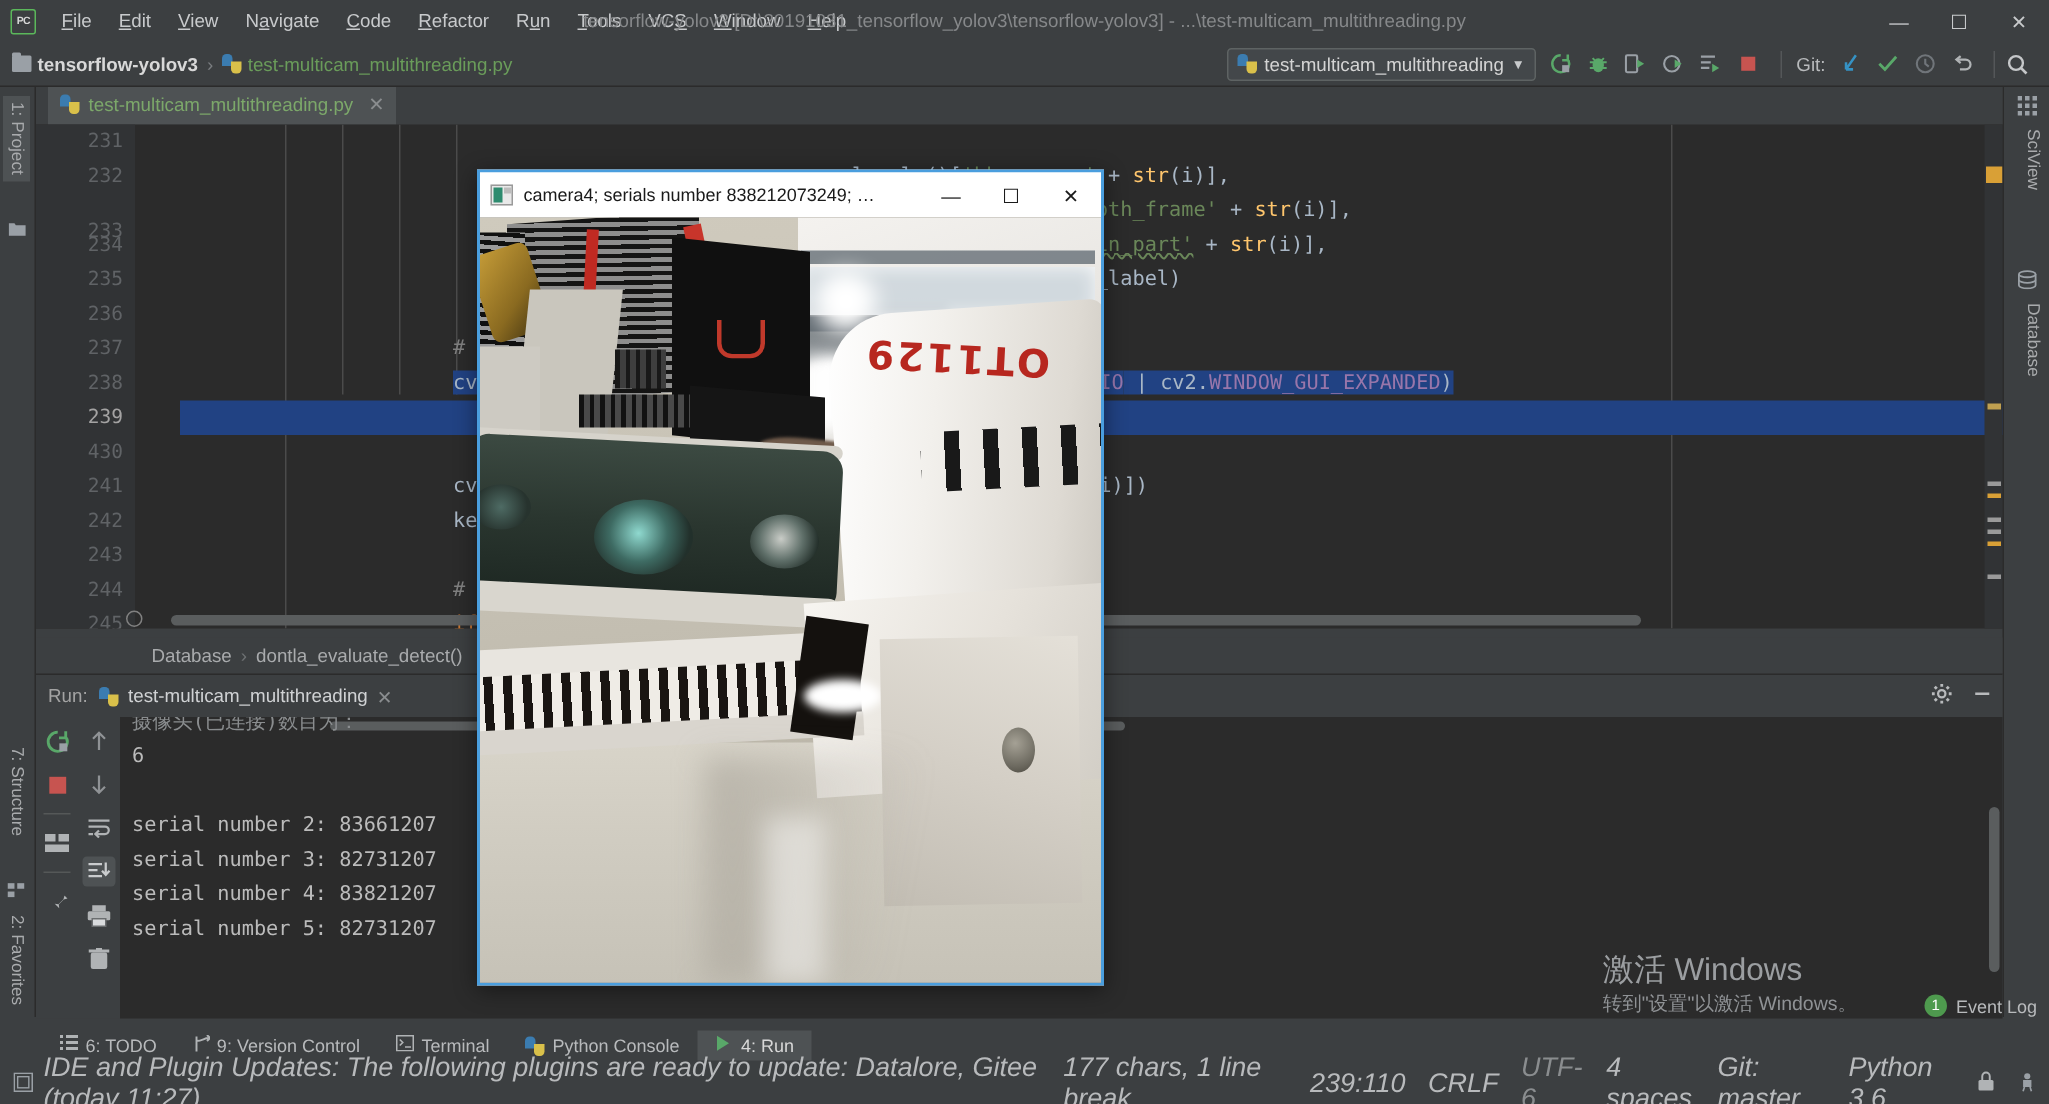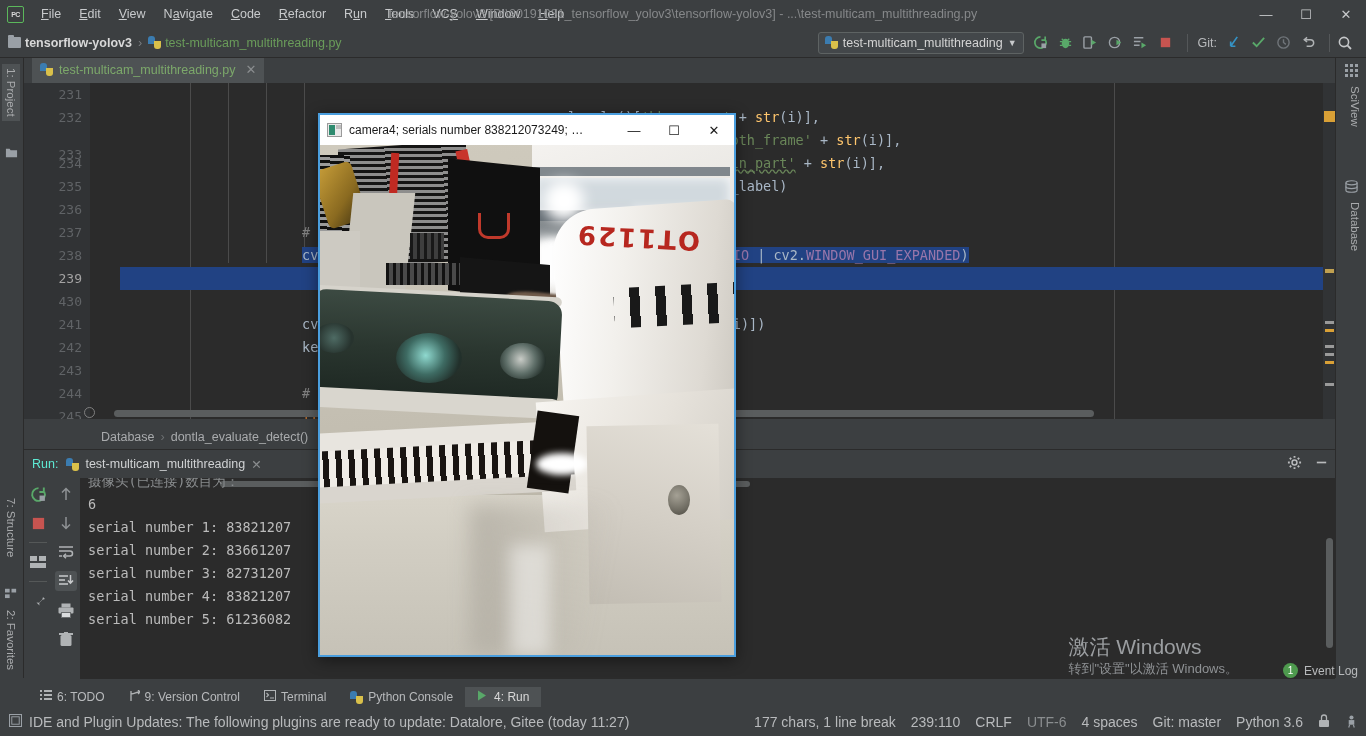--- a/index.html
+++ b/index.html
@@ -155,21 +155,21 @@
 
   
   .runpanel{
     position:absolute;left:24px;top:449px;width:1311px;height:229px;background:#3c3f41;
     border-top:1px solid #2b2b2b;
   }
   .run-header{
     position:absolute;left:0;top:0;width:1311px;height:28px;display:flex;align-items:center;
     gap:8px;padding-left:8px;font-size:12.5px;
   }
-  .run-label{color:#5eead4;}
+  .run-label{color:#a3a3a3;}
   .run-tab{display:flex;align-items:center;gap:6px;color:#d0d2d4;}
   .run-hdr-right{position:absolute;right:6px;top:0;height:28px;display:flex;align-items:center;gap:12px;}
   .console-toolbar{
     position:absolute;left:0;top:28px;width:56px;height:201px;background:#3c3f41;
     display:flex;
   }
   .ct-col{width:28px;display:flex;flex-direction:column;align-items:center;padding-top:6px;gap:9px;}
   .ct-btn{width:22px;height:20px;display:flex;align-items:center;justify-content:center;}
   .ct-btn.active{background:#4e5254;border-radius:3px;}
   .ct-sep{width:18px;height:1px;background:#555858;}
@@ -186,21 +186,21 @@
   .bottombar{
     position:absolute;left:0;top:686px;width:1366px;height:22px;background:#3c3f41;
     display:flex;align-items:center;padding-left:28px;gap:0px;
   }
   .btab{display:flex;align-items:center;gap:5px;padding:3px 12px;font-size:12px;color:#b8babc;}
   .btab.sel{background:#4e5254;color:#d8d8d8;}
 
   
   .statusbar{
     position:absolute;left:0;top:708px;width:1366px;height:28px;background:#3c3f41;
-    display:flex;align-items:center;font-size:14px;color:#b8babc;
+    display:flex;align-items:center;font-size:18px;color:#b8babc;font-style:italic;
   }
   .sb-msg{display:flex;align-items:center;gap:7px;padding-left:9px;}
   .sb-right{margin-left:auto;display:flex;align-items:center;gap:15px;padding-right:8px;}
   .sb-dim{color:#8a8d8f;}
 
   
   .eventlog{
     position:absolute;right:8px;top:663px;display:flex;align-items:center;gap:6px;
     font-size:12px;color:#b8babc;
   }
@@ -658,25 +658,24 @@
               <rect x="5" y="0" width="4" height="2" fill="#b0b3b5"></rect>
             </svg>
         </div>
       </div>
     </div>
 
     <div class="console">
       <div class="console-scroll"></div>
       <div class="cline" style="top:-8px;color:#8a8d8f;">摄像头(已连接)数目为：</div>
       <div class="cline" style="top:15px;">6</div>
-      <div class="cline" style="top:38px;">serial number 1: 83821207</div>
       <div class="cline" style="top:61px;">serial number 2: 83661207</div>
       <div class="cline" style="top:84px;">serial number 3: 82731207</div>
       <div class="cline" style="top:107px;">serial number 4: 83821207</div>
-      <div class="cline" style="top:130px;">serial number 5: 61236082</div>
+      <div class="cline" style="top:130px;">serial number 5: 82731207</div>
       <div class="console-vscroll"></div>
     </div>
   </div>
 
   <div class="eventlog">
     <span class="ev-badge">1</span>
     <span>Event Log</span>
   </div>
 
   <div class="watermark">

